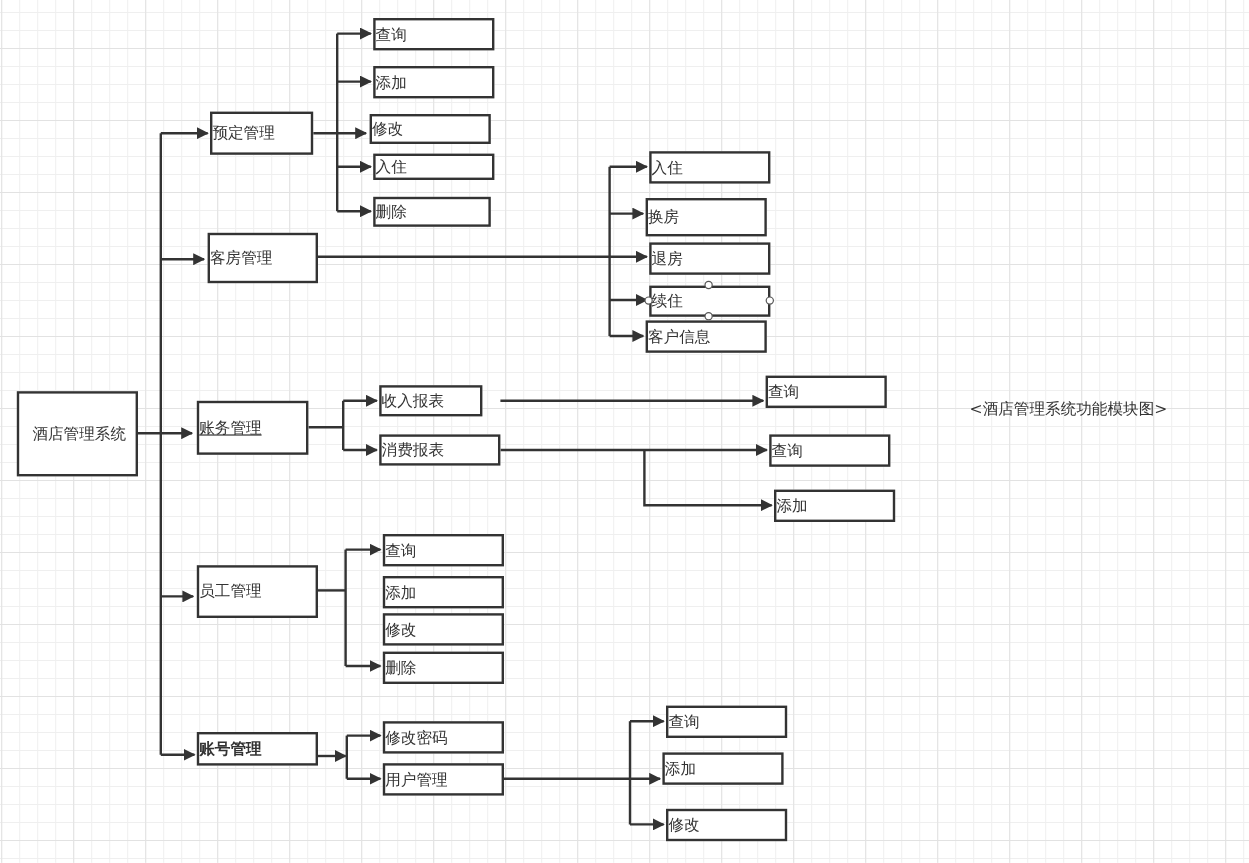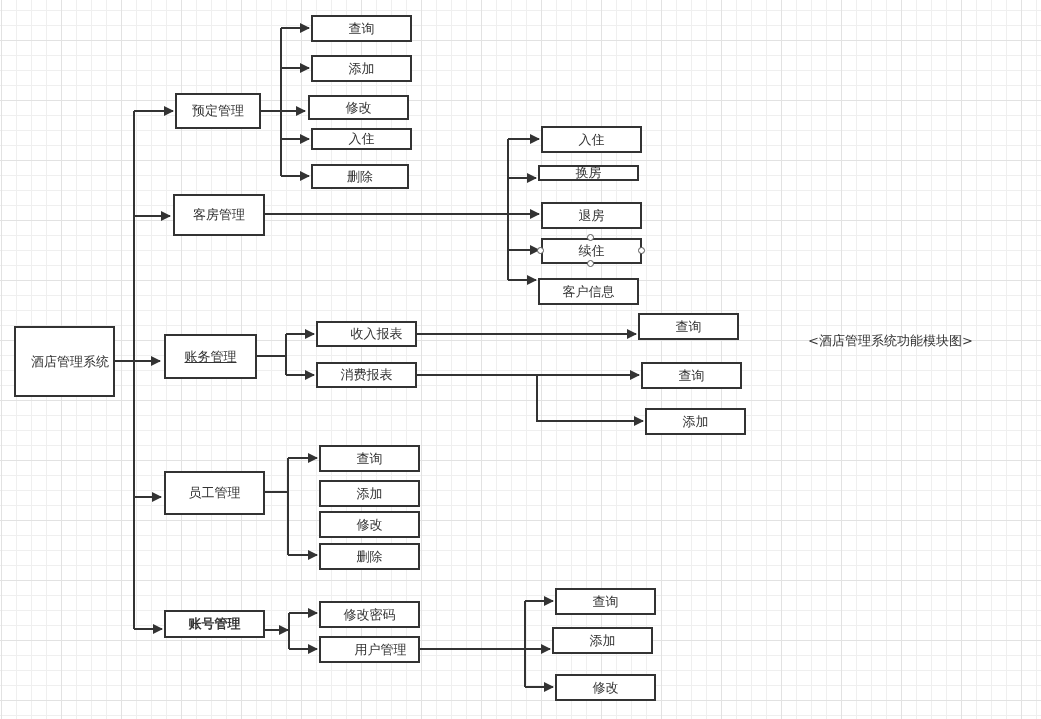--- a/index.html
+++ b/index.html
@@ -12,21 +12,21 @@
       linear-gradient(to right, #efefef 1px, transparent 1px),
       linear-gradient(to bottom, #efefef 1px, transparent 1px);
     background-size: 60px 60px, 60px 60px, 15px 15px, 15px 15px;
     background-position: 1px 40px, 1px 40px, 1px 10px, 1px 10px;
     font-family: "DejaVu Sans", sans-serif;
   }
   #canvas { position: absolute; left: 0; top: 0; }
   .node {
     position: absolute; box-sizing: border-box;
     border: 2px solid #333333; background: #ffffff;
-    display: flex; align-items: center; justify-content: center;
+    display: flex; align-items: center; 
     font-size: 13px; color: #333333; white-space: nowrap;
     cursor: pointer;
   }
   .caption {
     position: absolute; font-size: 13px; color: #333333; white-space: nowrap; text-align: right;
   }
   .handle {
     position: absolute; width: 7px; height: 7px; border-radius: 50%;
     border: 1px solid #555; background: #fff; box-sizing: border-box;
   }
@@ -103,41 +103,41 @@
 <div class="node" style="left:311px;top:164px;width:98px;height:25px;">
     <span>删除</span>
   </div>
 
 <div class="node" style="left:173px;top:194px;width:92px;height:42px;">
     <span>客房管理</span>
   </div>
 <div class="node" style="left:541px;top:126px;width:101px;height:27px;">
     <span>入住</span>
   </div>
-<div class="node" style="left:538px;top:165px;width:101px;height:16px;">
+<div class="node" style="left:538px;top:165px;width:101px;height:32px;">
     <span>换房</span>
   </div>
 <div class="node" style="left:541px;top:202px;width:101px;height:27px;">
     <span>退房</span>
   </div>
 <div class="node" style="left:541px;top:238px;width:101px;height:26px;">
     <span>续住</span>
   </div>
 <span class="handle" style="left:587px;top:234px;"></span>
 <span class="handle" style="left:587px;top:260px;"></span>
 <span class="handle" style="left:537px;top:247px;"></span>
 <span class="handle" style="left:638px;top:247px;"></span>
-<div class="node" style="left:538px;top:267px;width:101px;height:27px;margin-top:11px;">
+<div class="node" style="left:538px;top:267px;width:101px;height:27px;">
     <span>客户信息</span>
   </div>
 
 <div class="node" style="left:164px;top:334px;width:93px;height:45px;text-decoration:underline;">
     <span>账务管理</span>
   </div>
-<div class="node" style="left:316px;top:321px;width:101px;height:26px;padding-left:20px;">
+<div class="node" style="left:316px;top:321px;width:86px;height:26px;">
     <span>收入报表</span>
   </div>
 <div class="node" style="left:316px;top:362px;width:101px;height:26px;">
     <span>消费报表</span>
   </div>
 <div class="node" style="left:638px;top:313px;width:101px;height:27px;">
     <span>查询</span>
   </div>
 <div class="node" style="left:641px;top:362px;width:101px;height:27px;">
     <span>查询</span>
@@ -161,21 +161,21 @@
 <div class="node" style="left:319px;top:543px;width:101px;height:27px;">
     <span>删除</span>
   </div>
 
 <div class="node" style="left:164px;top:610px;width:101px;height:28px;font-weight:bold;">
     <span>账号管理</span>
   </div>
 <div class="node" style="left:319px;top:601px;width:101px;height:27px;">
     <span>修改密码</span>
   </div>
-<div class="node" style="left:319px;top:636px;width:101px;height:27px;padding-left:22px;">
+<div class="node" style="left:319px;top:636px;width:101px;height:27px;">
     <span>用户管理</span>
   </div>
 <div class="node" style="left:555px;top:588px;width:101px;height:27px;">
     <span>查询</span>
   </div>
 <div class="node" style="left:552px;top:627px;width:101px;height:27px;">
     <span>添加</span>
   </div>
 <div class="node" style="left:555px;top:674px;width:101px;height:27px;">
     <span>修改</span>

